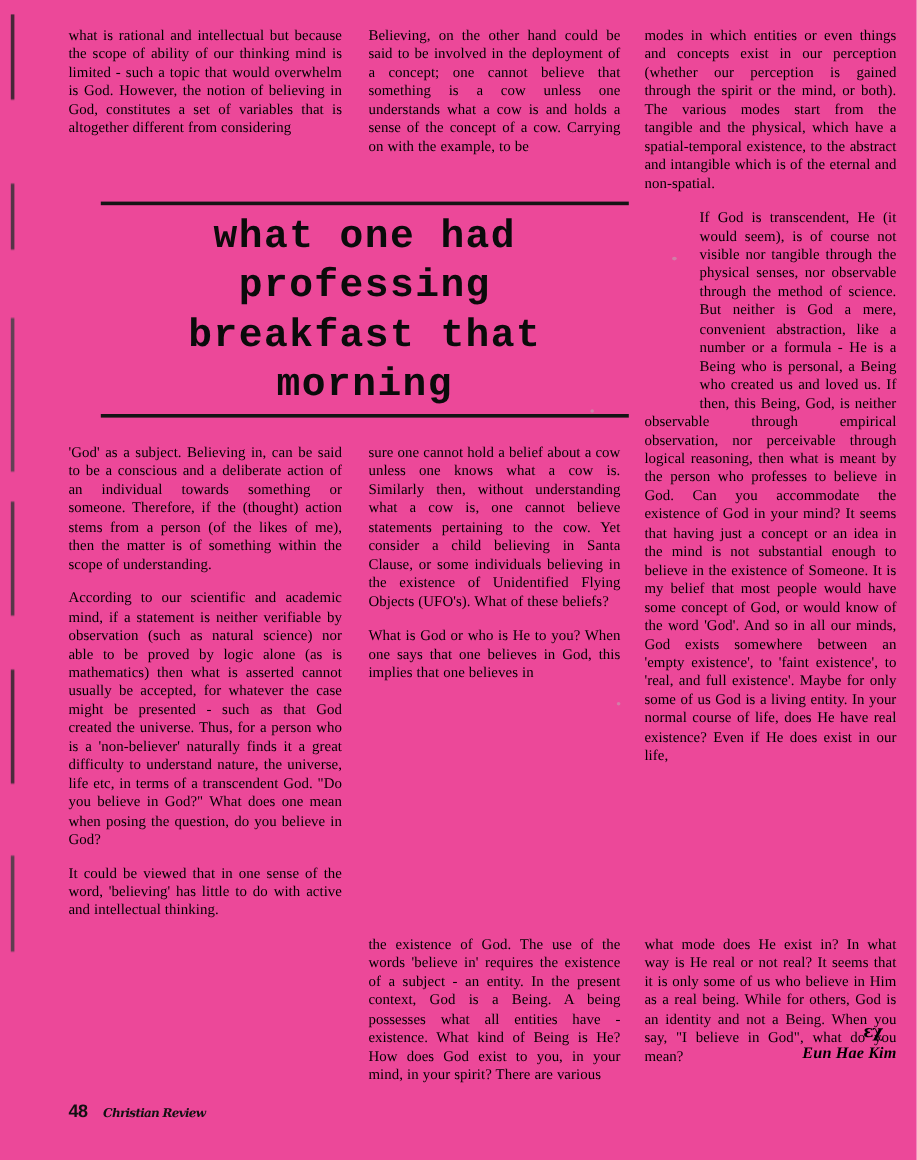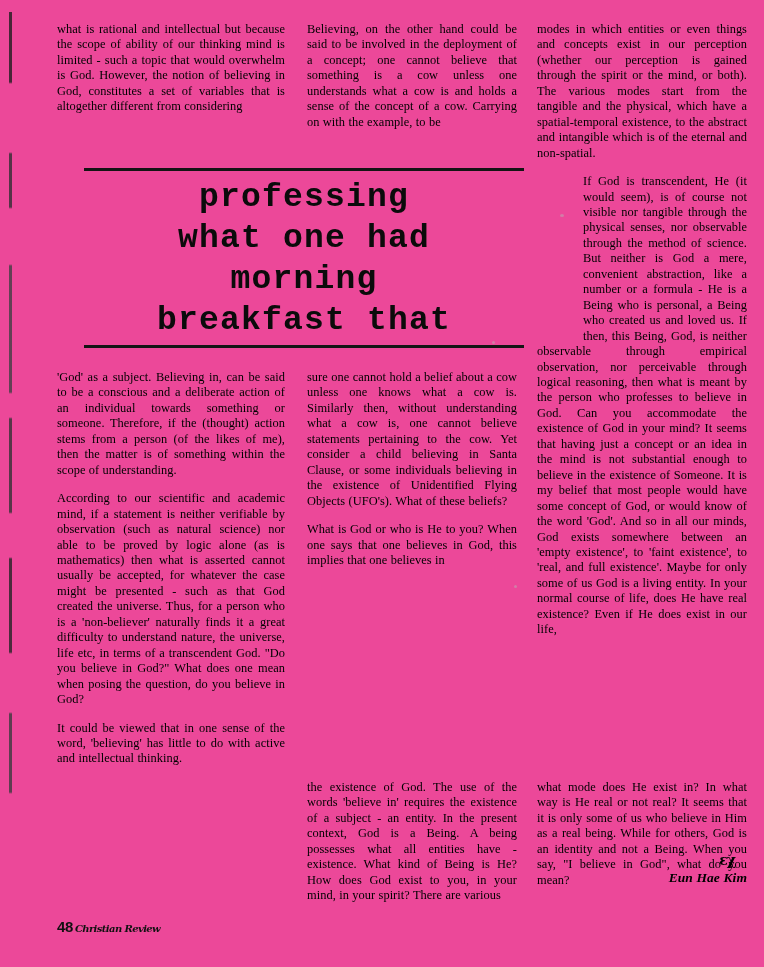--- a/index.html
+++ b/index.html
@@ -131,21 +131,21 @@
     font-size: 15px;
     font-weight: 700;
     letter-spacing: -0.4px;
   }
   #page-footer .pubname {
     font-family: "DejaVu Serif", serif;
     font-size: 10px;
     font-style: italic;
     font-weight: 700;
     letter-spacing: -0.6px;
-    margin-left: 2px;
+    margin-left: 13px;
   }
 
   
   #signature-block {
     position: absolute;
     left: 537px;
     top: 853px;
     width: 210px;
     text-align: right;
   }
@@ -189,24 +189,24 @@
 
   <div class="col" id="col-right-all">
     <p>modes in which entities or even things and concepts exist in our perception (whether our perception is gained through the spirit or the mind, or both).  The various modes start from the tangible and the physical, which have a spatial-temporal existence, to the abstract and intangible which is of the eternal and non-spatial.</p>
     <p>
       <span class="notch"></span><span>If God is transcendent, He (it would seem), is of course not visible nor tangible through the physical senses, nor observable through the method of science.  But neither is God a mere, convenient abstraction, like a number or a formula - He is a Being who is personal, a Being who created us and loved us.  If then, this Being, God, is neither observable through empirical observation, nor perceivable through logical reasoning, then what is meant by the person who professes to believe in God.  Can you accommodate the existence of God in your mind?  It seems that having just a concept or an idea in the mind is not substantial enough to believe in the existence of Someone.  It is my belief that most people would have some concept of God, or would know of the word 'God'.  And so in all our minds, God exists somewhere between an 'empty existence', to 'faint existence', to 'real, and full existence'.  Maybe for only some of us God is a living entity.  In your normal course of life, does He have real existence?  Even if He does exist in our life,</span>
     </p>
   </div>
 
   <div class="pullquote" id="pullquote-breakfast">
     <div class="rule-top"></div>
+    <span class="qline">what one had</span>
     <span class="qline">professing</span>
-    <span class="qline">what one had</span>
+    <span class="qline">breakfast that</span>
     <span class="qline">morning</span>
-    <span class="qline">breakfast that</span>
     <div class="rule-bot"></div>
   </div>
 
   <div class="col" id="col-left-mid">
     <p>'God' as a subject.  Believing in, can be said to be a conscious and a deliberate action of an individual towards something or someone.  Therefore, if the (thought) action stems from a person (of the likes of me), then the matter is of something within the scope of understanding.</p>
     <p>According to our scientific and academic mind, if a statement is neither verifiable by observation (such as natural science) nor able to be proved by logic alone (as is mathematics) then what is asserted cannot usually be accepted, for whatever the case might be presented - such as that God created the universe. Thus, for a person who is a 'non-believer' naturally finds it a great difficulty to understand nature, the universe, life etc, in terms of a transcendent God.  "Do you believe in God?"   What does one mean when posing the question, do you believe in God?</p>
     <p>It could be viewed that in one sense of the word, 'believing' has little to do with active and intellectual thinking.</p>
   </div>
 
   <div class="col" id="col-mid-mid">

